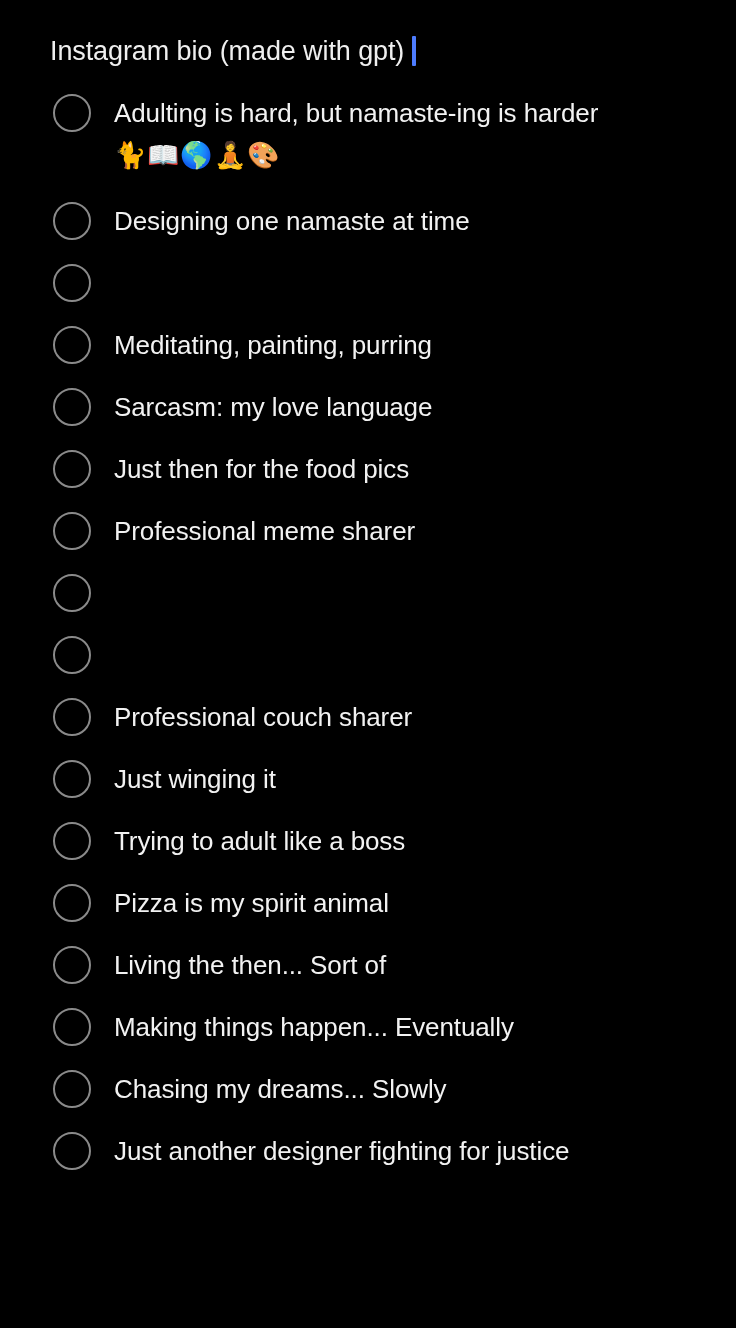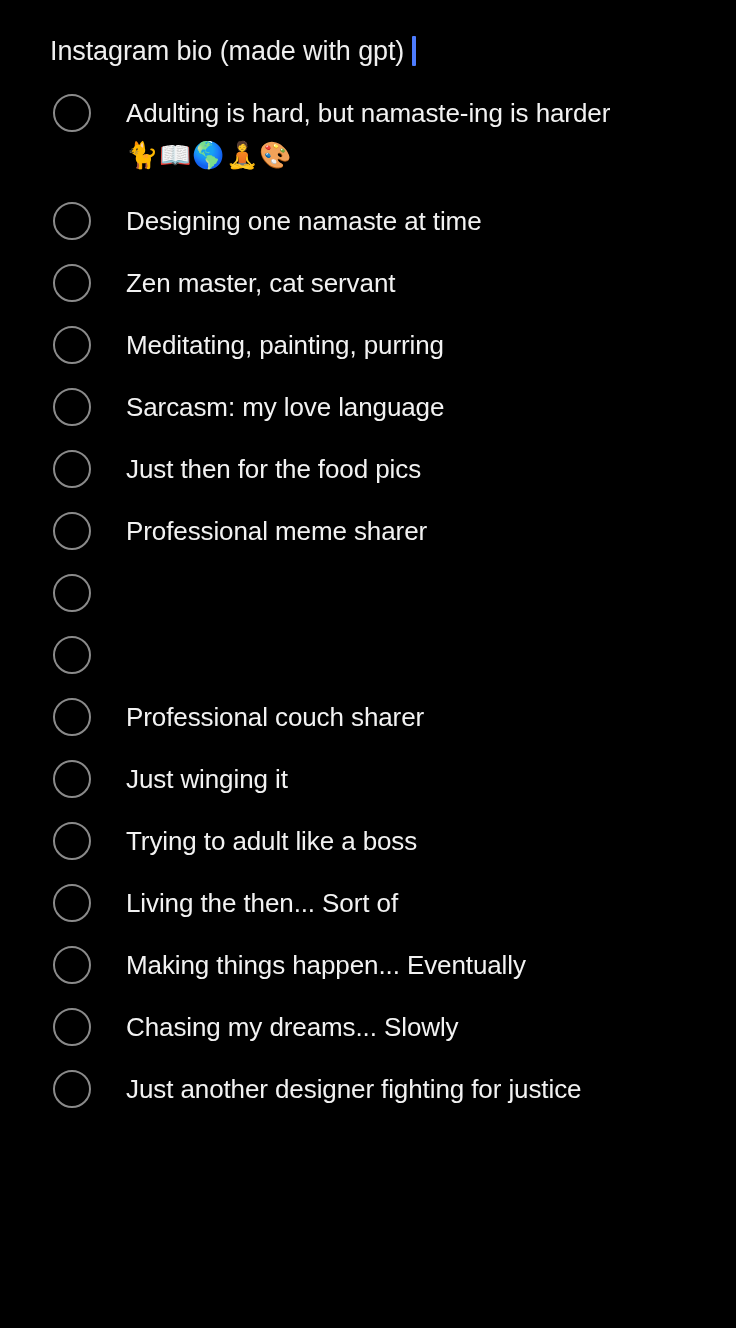--- a/index.html
+++ b/index.html
@@ -56,21 +56,20 @@
     width: 736px;
   }
 
   .check-row {
     position: relative;
     display: flex;
     align-items: flex-start;
     min-height: 62px;
     padding-left: 53px;
     box-sizing: border-box;
-    gap: 12px;
   }
 
   .check-box {
     flex: 0 0 auto;
     width: 38px;
     height: 38px;
     margin-top: 4px;
     border: 2px solid #8a8a8a;
     border-radius: 50%;
     background: transparent;
@@ -122,23 +121,20 @@
         </div>
       </div>
       <div class="check-row">
         <div class="check-box"></div>
         <div class="check-body">
           <div class="check-label">Designing one namaste at time</div>
         </div>
       </div>
       <div class="check-row">
         <div class="check-box"></div>
-        <div class="check-body">
-          <div class="check-label">Zen master, cat servant</div>
-        </div>
       </div>
       <div class="check-row">
         <div class="check-box"></div>
         <div class="check-body">
           <div class="check-label">Meditating, painting, purring</div>
         </div>
       </div>
       <div class="check-row">
         <div class="check-box"></div>
         <div class="check-body">
@@ -177,20 +173,26 @@
       </div>
       <div class="check-row">
         <div class="check-box"></div>
         <div class="check-body">
           <div class="check-label">Trying to adult like a boss</div>
         </div>
       </div>
       <div class="check-row">
         <div class="check-box"></div>
         <div class="check-body">
+          <div class="check-label">Pizza is my spirit animal</div>
+        </div>
+      </div>
+      <div class="check-row">
+        <div class="check-box"></div>
+        <div class="check-body">
           <div class="check-label">Living the then... Sort of</div>
         </div>
       </div>
       <div class="check-row">
         <div class="check-box"></div>
         <div class="check-body">
           <div class="check-label">Making things happen... Eventually</div>
         </div>
       </div>
       <div class="check-row">

